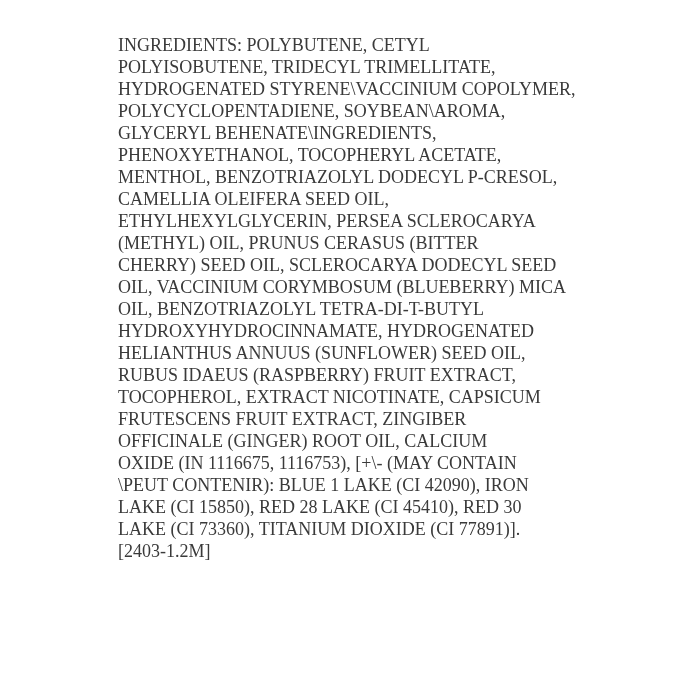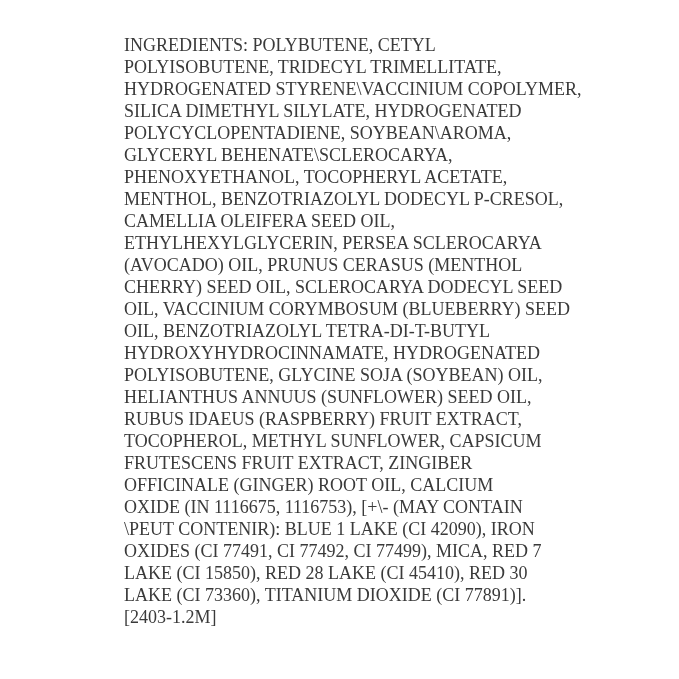--- a/index.html
+++ b/index.html
@@ -9,56 +9,53 @@
   body {
     width: 679px;
     height: 679px;
     background: #ffffff;
     overflow: hidden;
     position: relative;
   }
   .label-page {
     position: absolute;
     top: 34px;
-    left: 124px;
+    left: 118px;
     width: 460px;
   }
   .ln {
     font-family: "Liberation Serif", "DejaVu Serif", serif;
     font-size: 18px;
     line-height: 22px;
     color: #3a3a3a;
     white-space: pre;
     letter-spacing: 0;
   }
 </style>
 </head>
 <body>
 
 <div class="label-page">
   <div class="ln">INGREDIENTS: POLYBUTENE, CETYL</div>
   <div class="ln">POLYISOBUTENE, TRIDECYL TRIMELLITATE,</div>
   <div class="ln">HYDROGENATED STYRENE\VACCINIUM COPOLYMER,</div>
-  <div class="ln">SILICA DIMETHYL SILYLATE, HYDROGENATED</div>
   <div class="ln">POLYCYCLOPENTADIENE, SOYBEAN\AROMA,</div>
-  <div class="ln">GLYCERYL BEHENATE\SCLEROCARYA,</div>
+  <div class="ln">GLYCERYL BEHENATE\INGREDIENTS,</div>
   <div class="ln">PHENOXYETHANOL, TOCOPHERYL ACETATE,</div>
   <div class="ln">MENTHOL, BENZOTRIAZOLYL DODECYL P-CRESOL,</div>
   <div class="ln">CAMELLIA OLEIFERA SEED OIL,</div>
   <div class="ln">ETHYLHEXYLGLYCERIN, PERSEA SCLEROCARYA</div>
-  <div class="ln">(AVOCADO) OIL, PRUNUS CERASUS (MENTHOL</div>
+  <div class="ln">(METHYL) OIL, PRUNUS CERASUS (BITTER</div>
   <div class="ln">CHERRY) SEED OIL, SCLEROCARYA DODECYL SEED</div>
-  <div class="ln">OIL, VACCINIUM CORYMBOSUM (BLUEBERRY) SEED</div>
+  <div class="ln">OIL, VACCINIUM CORYMBOSUM (BLUEBERRY) MICA</div>
   <div class="ln">OIL, BENZOTRIAZOLYL TETRA-DI-T-BUTYL</div>
   <div class="ln">HYDROXYHYDROCINNAMATE, HYDROGENATED</div>
-  <div class="ln">POLYISOBUTENE, GLYCINE SOJA (SOYBEAN) OIL,</div>
   <div class="ln">HELIANTHUS ANNUUS (SUNFLOWER) SEED OIL,</div>
   <div class="ln">RUBUS IDAEUS (RASPBERRY) FRUIT EXTRACT,</div>
-  <div class="ln">TOCOPHEROL, METHYL SUNFLOWER, CAPSICUM</div>
+  <div class="ln">TOCOPHEROL, EXTRACT NICOTINATE, CAPSICUM</div>
   <div class="ln">FRUTESCENS FRUIT EXTRACT, ZINGIBER</div>
   <div class="ln">OFFICINALE (GINGER) ROOT OIL, CALCIUM</div>
   <div class="ln">OXIDE (IN 1116675, 1116753), [+\- (MAY CONTAIN</div>
   <div class="ln">\PEUT CONTENIR): BLUE 1 LAKE (CI 42090), IRON</div>
-  <div class="ln">OXIDES (CI 77491, CI 77492, CI 77499), MICA, RED 7</div>
   <div class="ln">LAKE (CI 15850), RED 28 LAKE (CI 45410), RED 30</div>
   <div class="ln">LAKE (CI 73360), TITANIUM DIOXIDE (CI 77891)].</div>
   <div class="ln">[2403-1.2M]</div>
 </div>
 
 </body></html>

